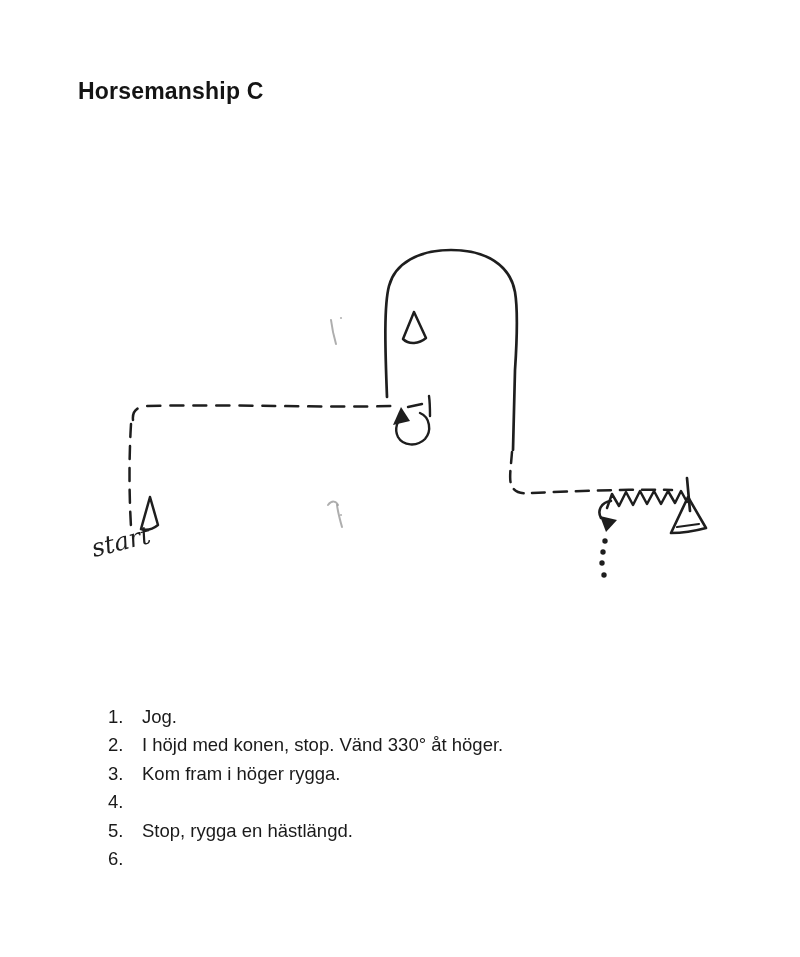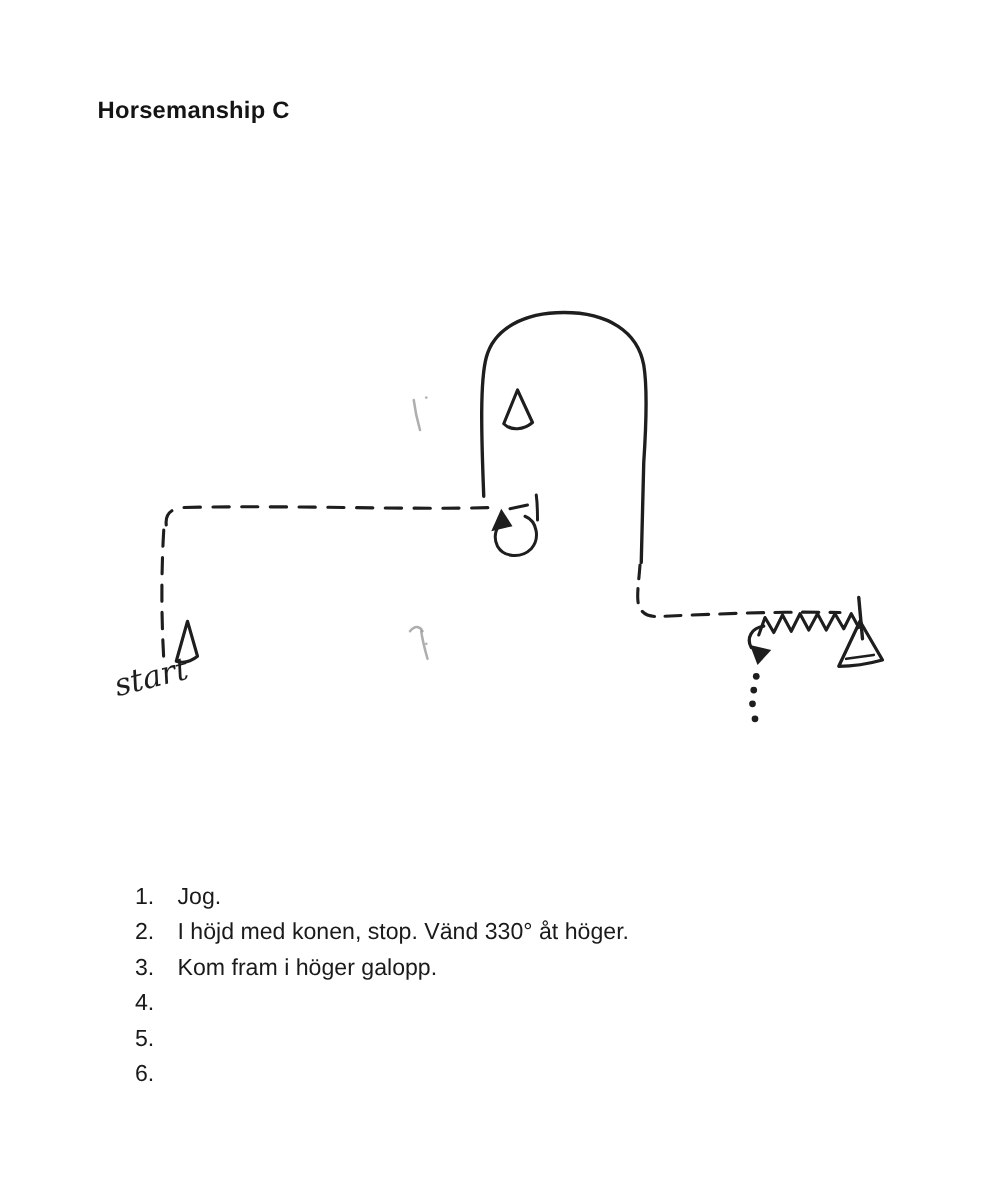--- a/index.html
+++ b/index.html
@@ -8,21 +8,21 @@
     background: #ffffff;
     font-family: "Liberation Sans", sans-serif;
     position: relative;
     overflow: hidden;
   }
   .page { position: absolute; inset: 0; }
   .title {
     position: absolute;
     left: 78px; top: 78px;
     margin: 0;
-    font-size: 19px;
+    font-size: 23px;
     font-weight: 700;
     color: #141414;
     letter-spacing: 0.2px;
   }
   .diagram {
     position: absolute;
     left: 70px; top: 240px;
     width: 660px; height: 350px;
   }
   .ink { stroke: #1e1e1e; fill: none; stroke-linecap: round; stroke-linejoin: round; }
@@ -129,26 +129,27 @@
     <li>
       <span class="num">1.</span>
       <span class="txt">Jog.</span>
     </li>
     <li>
       <span class="num">2.</span>
       <span class="txt">I höjd med konen, stop. Vänd 330° åt höger.</span>
     </li>
     <li>
       <span class="num">3.</span>
-      <span class="txt">Kom fram i höger galopp.</span>
+      <span class="txt">Kom fram i höger rygga.</span>
     </li>
     <li>
       <span class="num">4.</span>
     </li>
     <li>
       <span class="num">5.</span>
+      <span class="txt">Stop, rygga en hästlängd.</span>
     </li>
     <li>
       <span class="num">6.</span>
     </li>
   </ol>
 
 </div>
 
 </body></html>

